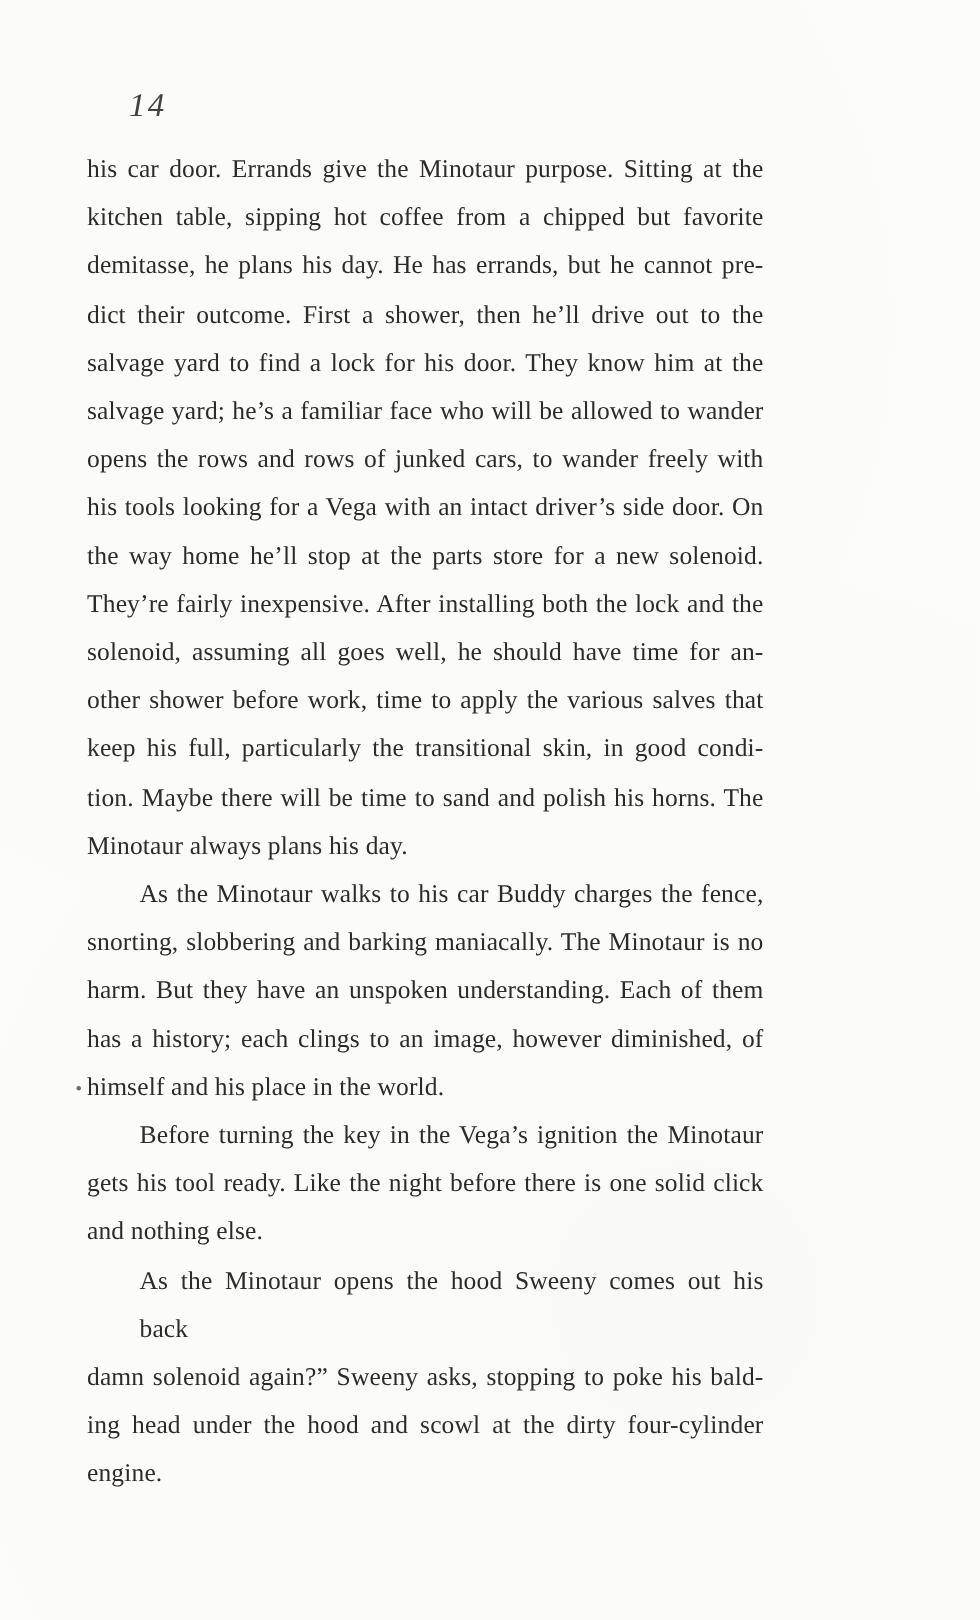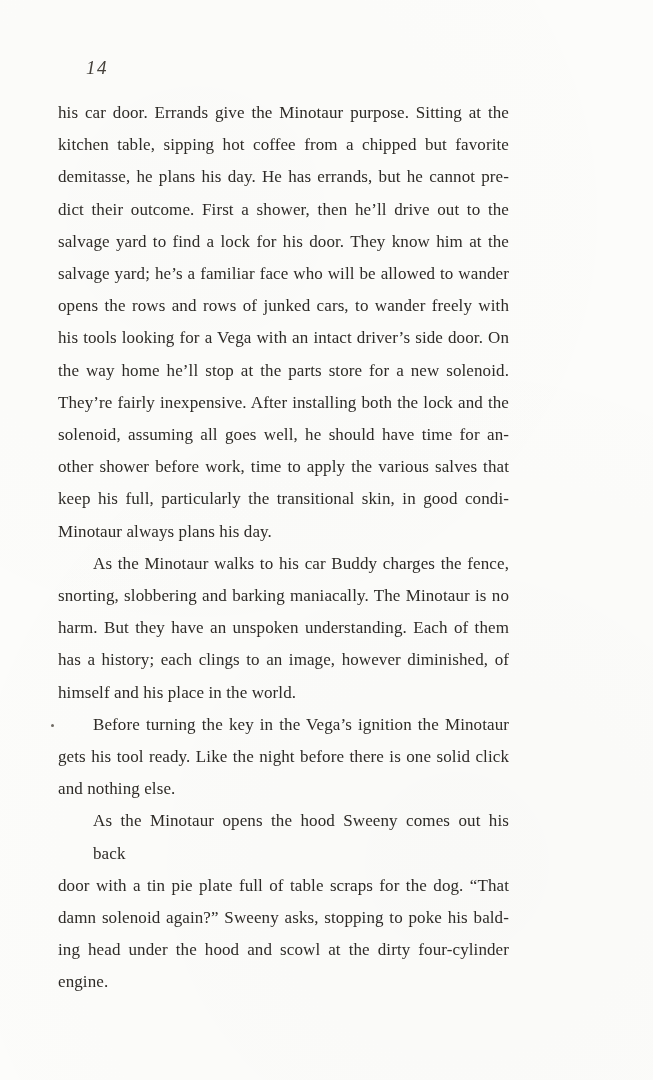--- a/index.html
+++ b/index.html
@@ -19,21 +19,21 @@
     background:
       radial-gradient(circle at 30% 20%, rgba(0,0,0,0.008), transparent 55%),
       radial-gradient(circle at 70% 80%, rgba(0,0,0,0.010), transparent 60%),
       var(--paper, #fcfcfa);
     font-family: "Liberation Serif", "DejaVu Serif", serif;
   }
   .page-number {
     position: absolute;
     left: 86px;
     top: 57px;
-    font-size: 19px;
+    font-size: 22px;
     font-style: italic;
     letter-spacing: 1.5px;
     color: var(--folio-ink, #45413b);
   }
   .body-text {
     position: absolute;
     left: 58px;
     top: 97px;
     width: 451px;
     font-size: 17px;
@@ -75,30 +75,30 @@
       <div class="line">dict their outcome. First a shower, then he’ll drive out to the</div>
       <div class="line">salvage yard to find a lock for his door. They know him at the</div>
       <div class="line">salvage yard; he’s a familiar face who will be allowed to wander</div>
       <div class="line">opens the rows and rows of junked cars, to wander freely with</div>
       <div class="line">his tools looking for a Vega with an intact driver’s side door. On</div>
       <div class="line">the way home he’ll stop at the parts store for a new solenoid.</div>
       <div class="line">They’re fairly inexpensive. After installing both the lock and the</div>
       <div class="line">solenoid, assuming all goes well, he should have time for an-</div>
       <div class="line">other shower before work, time to apply the various salves that</div>
       <div class="line">keep his full, particularly the transitional skin, in good condi-</div>
+      <div class="line">tion. Maybe there will be time to sand and polish his horns. The</div>
       <div class="line para-end">Minotaur always plans his day.</div>
       <div class="line indent">As the Minotaur walks to his car Buddy charges the fence,</div>
       <div class="line">snorting, slobbering and barking maniacally. The Minotaur is no</div>
       <div class="line">harm. But they have an unspoken understanding. Each of them</div>
       <div class="line">has a history; each clings to an image, however diminished, of</div>
       <div class="line para-end">himself and his place in the world.</div>
       <div class="line indent">Before turning the key in the Vega’s ignition the Minotaur</div>
       <div class="line">gets his tool ready. Like the night before there is one solid click</div>
       <div class="line para-end">and nothing else.</div>
       <div class="line indent">As the Minotaur opens the hood Sweeny comes out his back</div>
-      <div class="line">door with a tin pie plate full of table scraps for the dog. “That</div>
       <div class="line">damn solenoid again?” Sweeny asks, stopping to poke his bald-</div>
       <div class="line">ing head under the hood and scowl at the dirty four-cylinder</div>
       <div class="line para-end">engine.</div>
     </div>
 
   <div class="ink-speck"></div>
 </div>
 
 </body></html>

